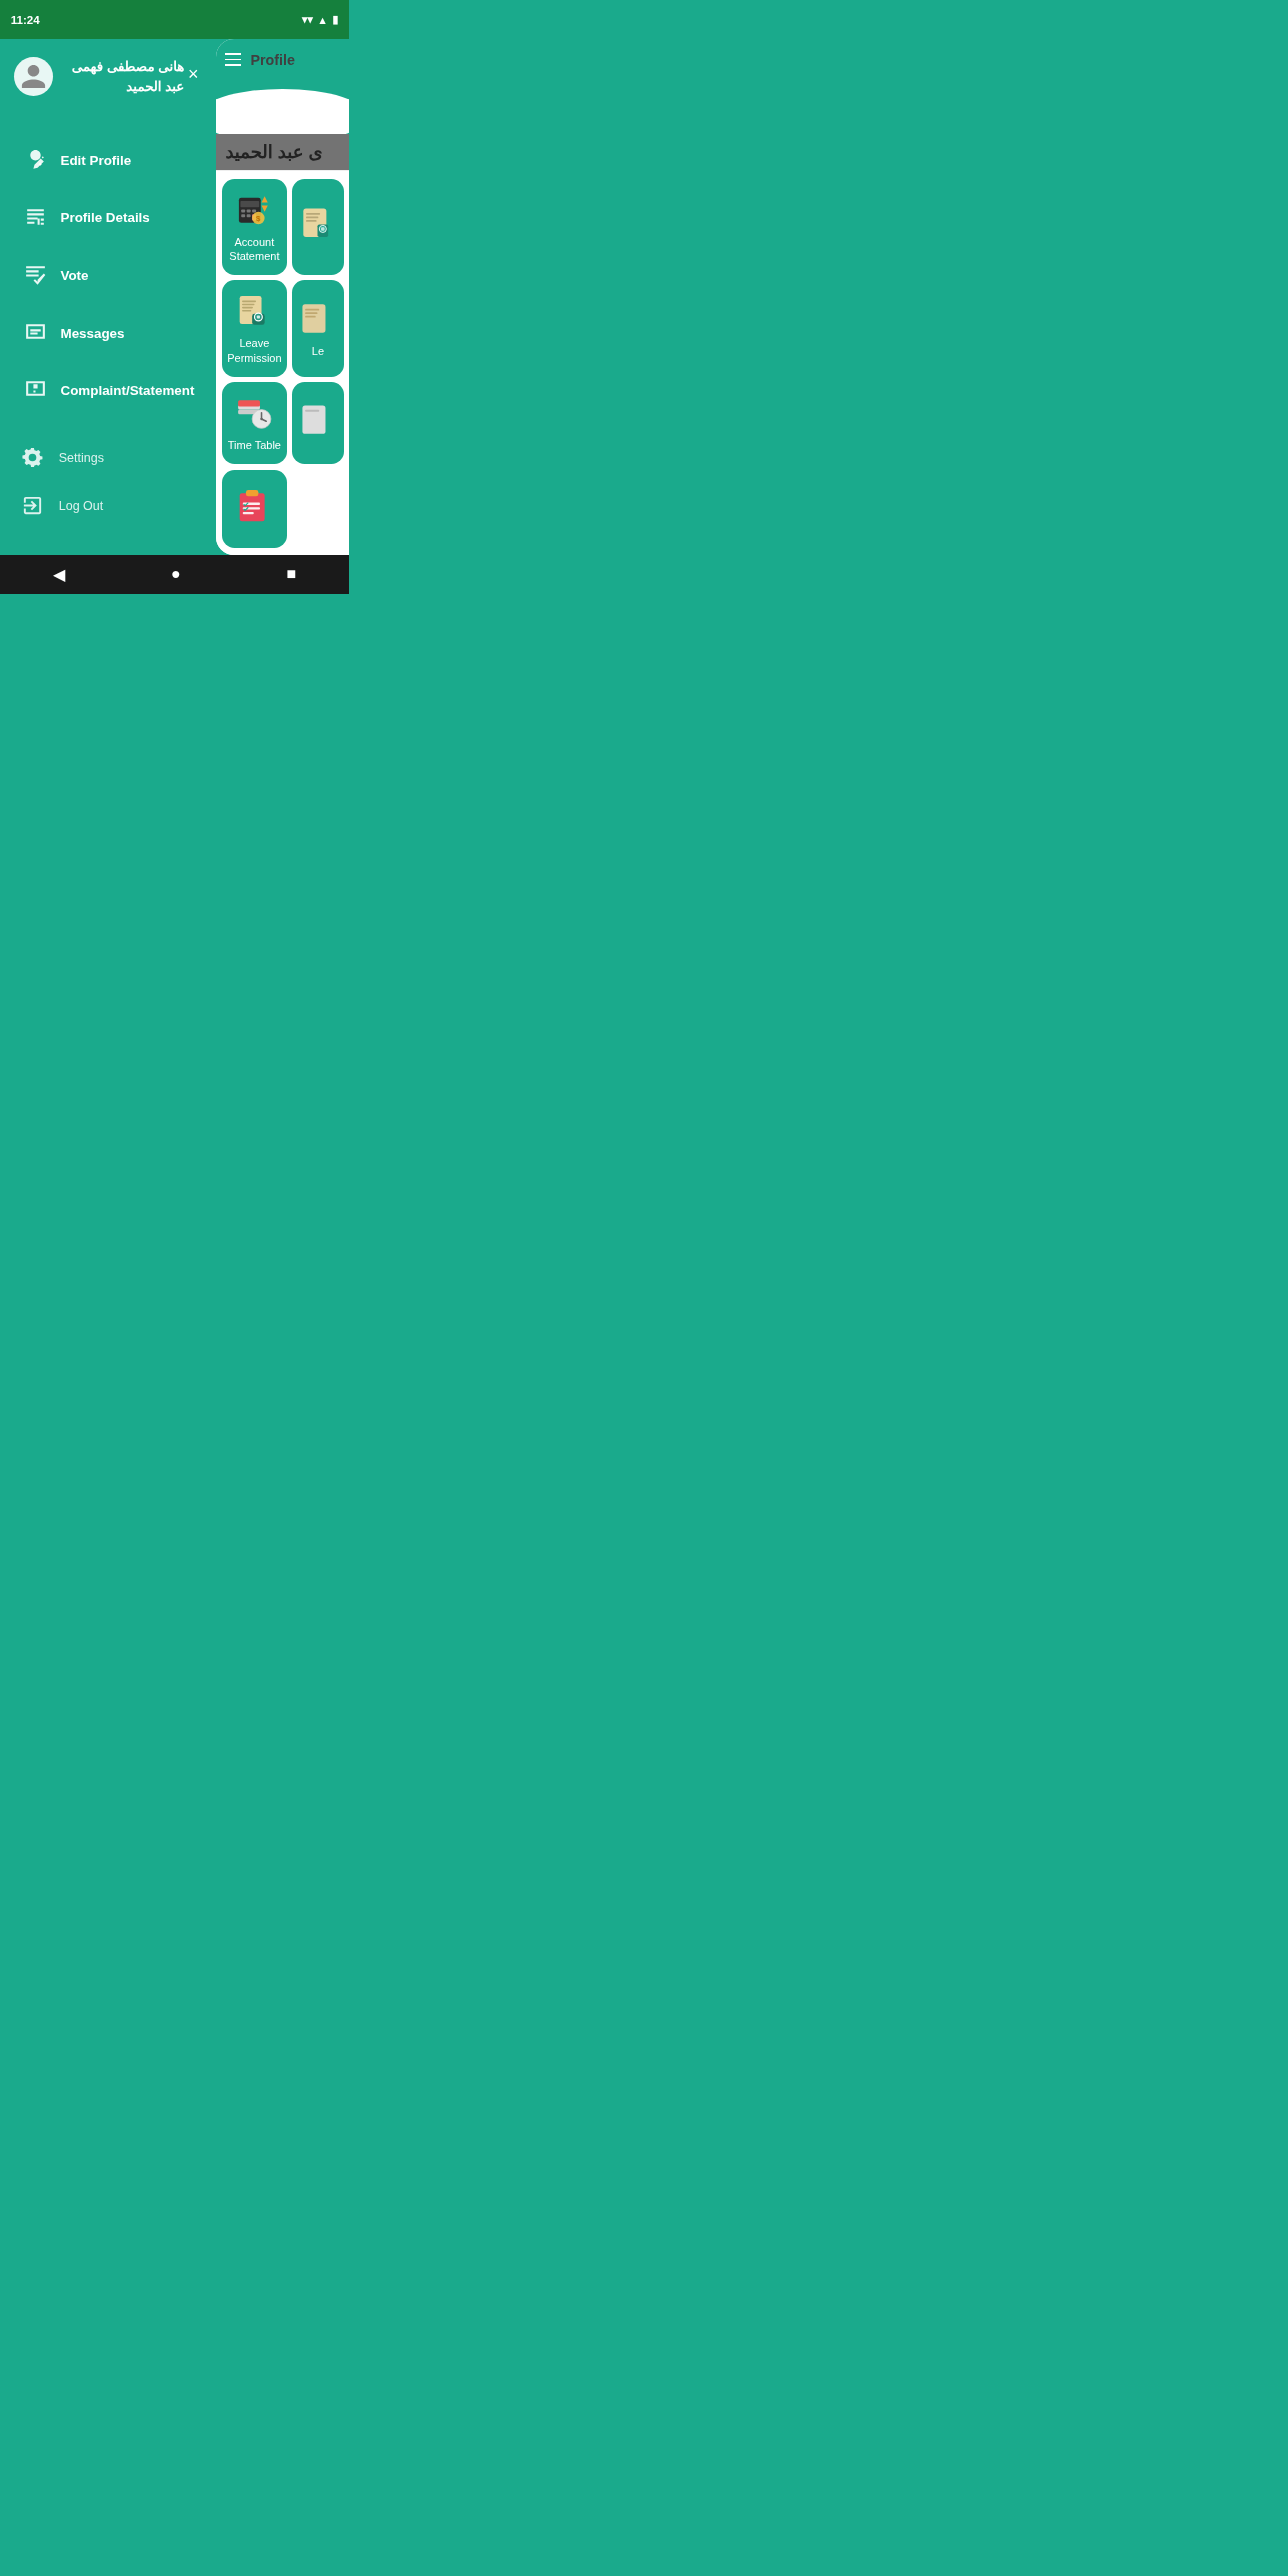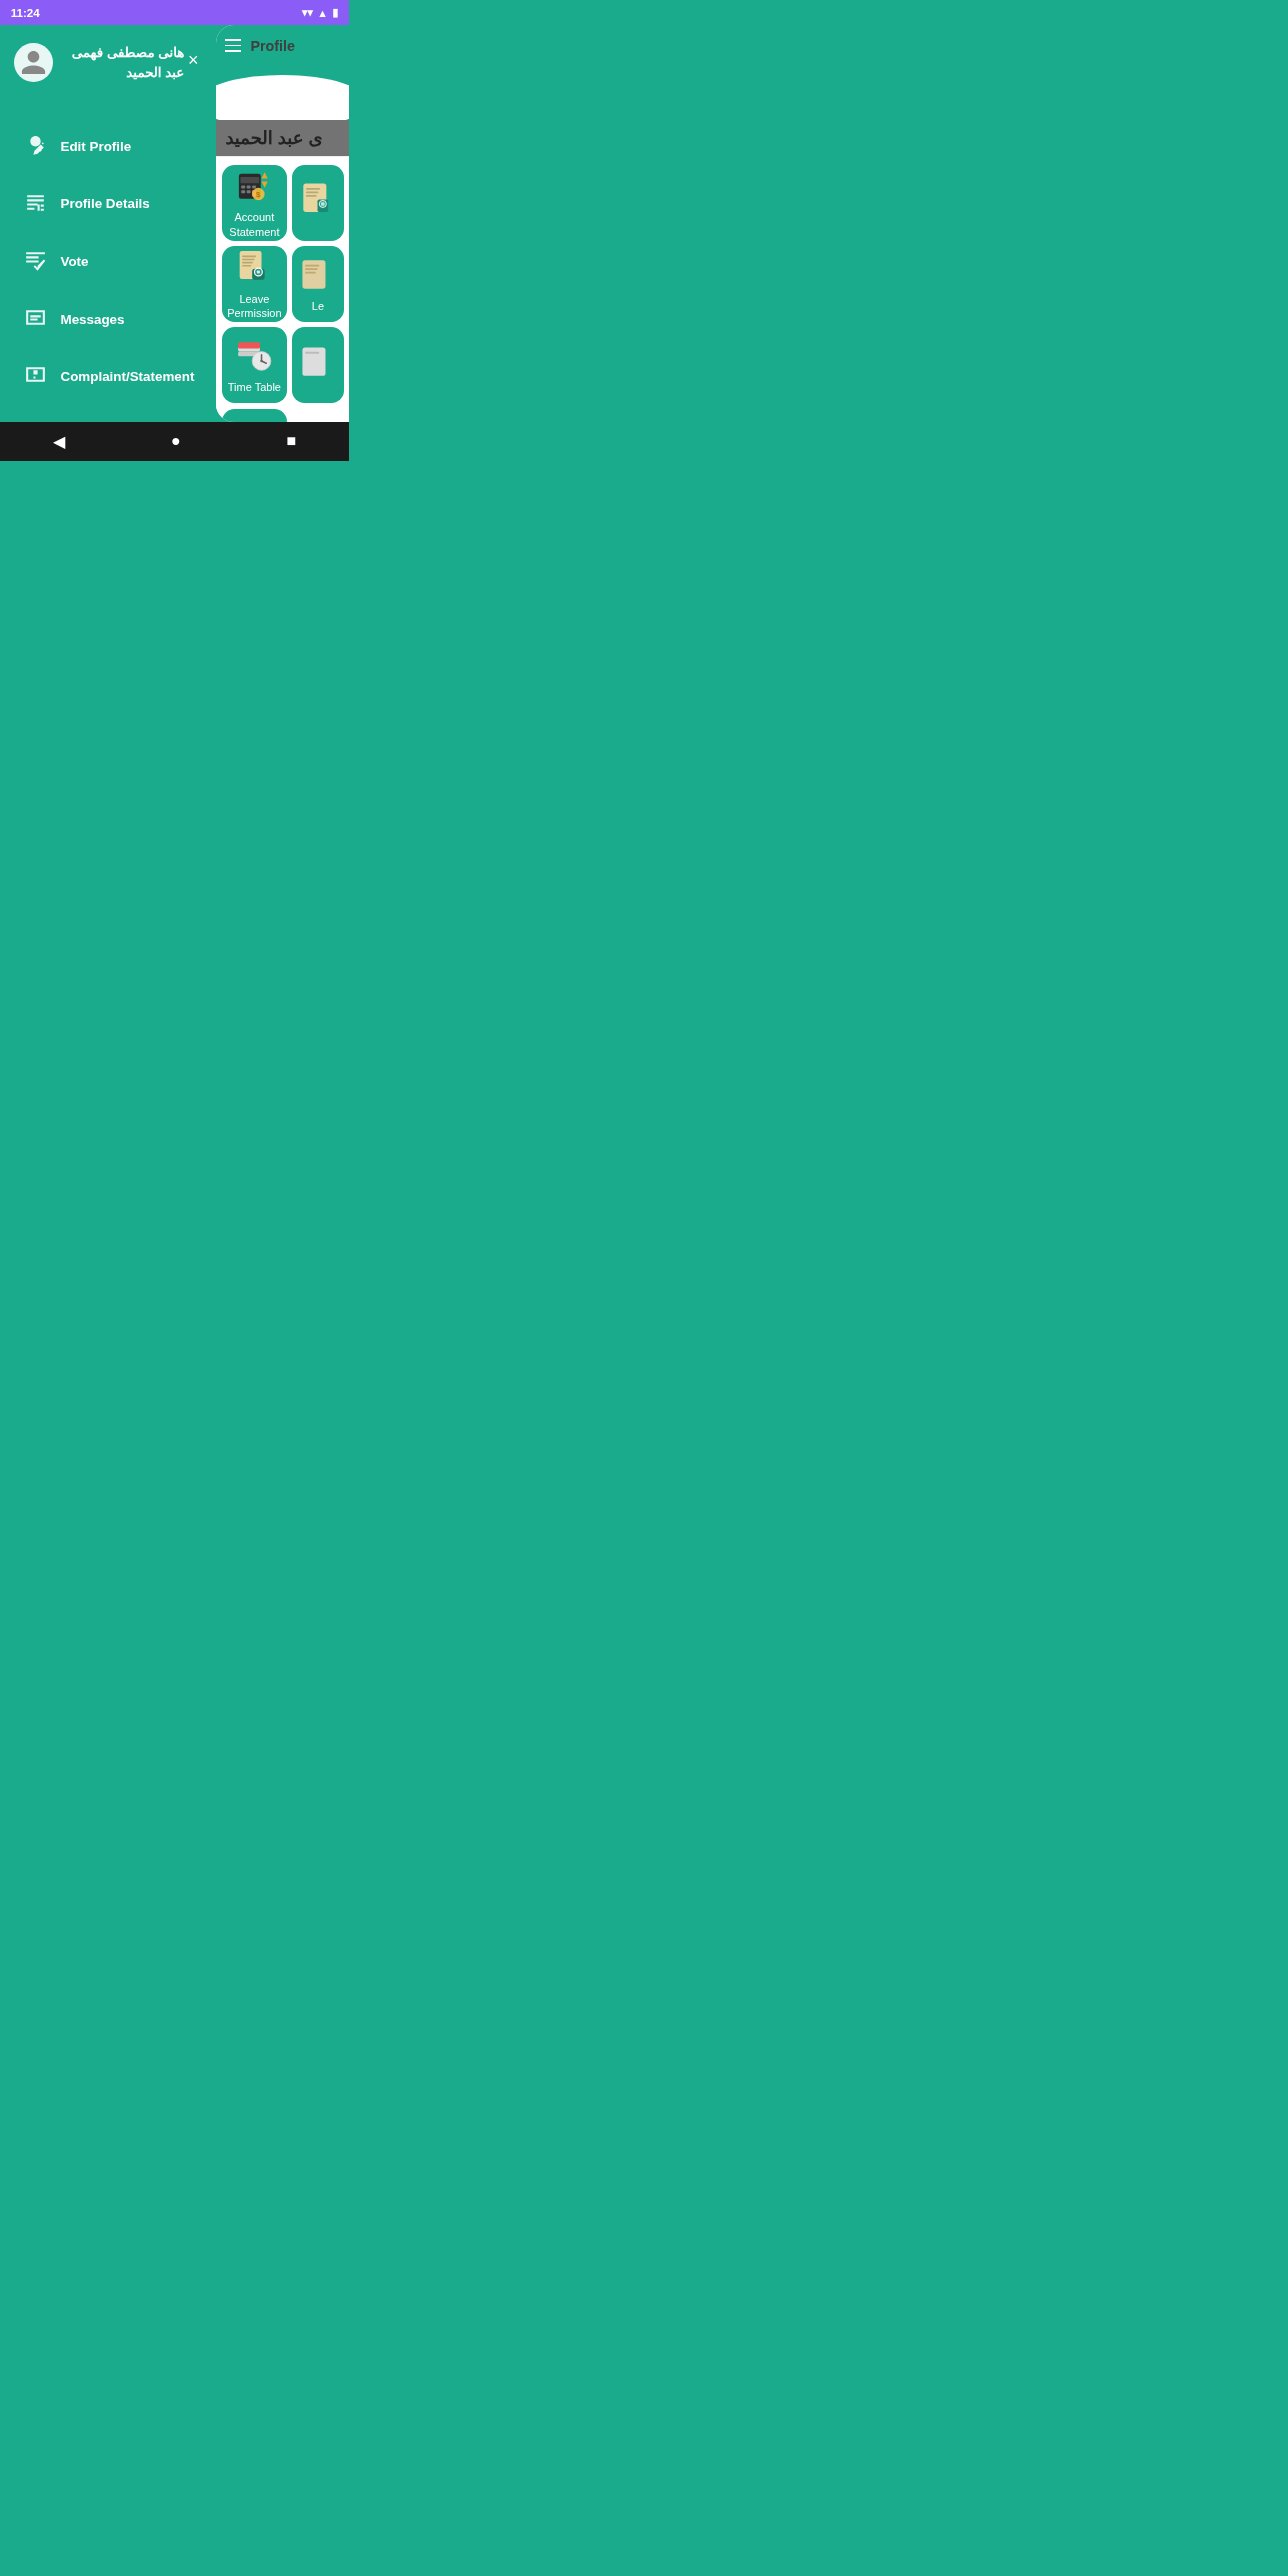--- a/index.html
+++ b/index.html
@@ -9,22 +9,22 @@
       width: 349px;
       min-height: 755px;
       font-family: 'Segoe UI', Arial, sans-serif;
       background: #1aaa8c;
       position: relative;
       overflow: hidden;
     }
 
     
     .status-bar {
-      background: #8b5cf6;
-      height: 25px;
+      background: #15803d;
+      height: 39px;
       display: flex;
       align-items: center;
       justify-content: space-between;
       padding: 0 10.7px;
       color: white;
       font-size: 11.6px;
       font-weight: bold;
     }
     .status-icons {
       display: flex;
@@ -374,20 +374,34 @@
         <div class="menu-icon">
           <svg viewBox="0 0 24 24">
             <path d="M3 3h18v14H3V3zm2 2v10h14V5H5zm5 1h4v4h-4V6zm2 6h-2v2h2v-2z" opacity="0.9"></path>
           </svg>
         </div>
         <span class="menu-label">Complaint/Statement</span>
       </div>
 
     </div>
 
+    <div class="bottom-menu">
+      <div class="bottom-item">
+        <svg viewBox="0 0 24 24">
+          <path d="M12 8a4 4 0 100 8 4 4 0 000-8zm-1.5-6h3l.5 2.5a7 7 0 012 .8l2.2-1.2 2.1 2.1-1.2 2.2c.4.6.7 1.3.8 2l2.5.5v3l-2.5.5a7 7 0 01-.8 2l1.2 2.2-2.1 2.1-2.2-1.2a7 7 0 01-2 .8L13.5 22h-3l-.5-2.5a7 7 0 01-2-.8l-2.2 1.2-2.1-2.1 1.2-2.2a7 7 0 01-.8-2L1.5 13v-3l2.5-.5c.2-.7.5-1.4.8-2L3.6 5.3l2.1-2.1 2.2 1.2a7 7 0 012-.8L10.5 2z" fill="rgba(255,255,255,0.85)"></path>
+        </svg>
+        <span class="bottom-label">Settings</span>
+      </div>
+      <div class="bottom-item">
+        <svg viewBox="0 0 24 24">
+          <path d="M10.09 15.59L11.5 17l5-5-5-5-1.41 1.41L12.67 11H3v2h9.67l-2.58 2.59zM19 3H5c-1.11 0-2 .9-2 2v4h2V5h14v14H5v-4H3v4c0 1.1.89 2 2 2h14c1.1 0 2-.9 2-2V5c0-1.1-.9-2-2-2z" fill="rgba(255,255,255,0.85)"></path>
+        </svg>
+        <span class="bottom-label">Log Out</span>
+      </div>
+    </div>
 
   </div>
 
   <div class="right-panel">
 
     <div class="right-panel-header">
       <div class="hamburger-icon">
         <span></span>
         <span></span>
         <span></span>

